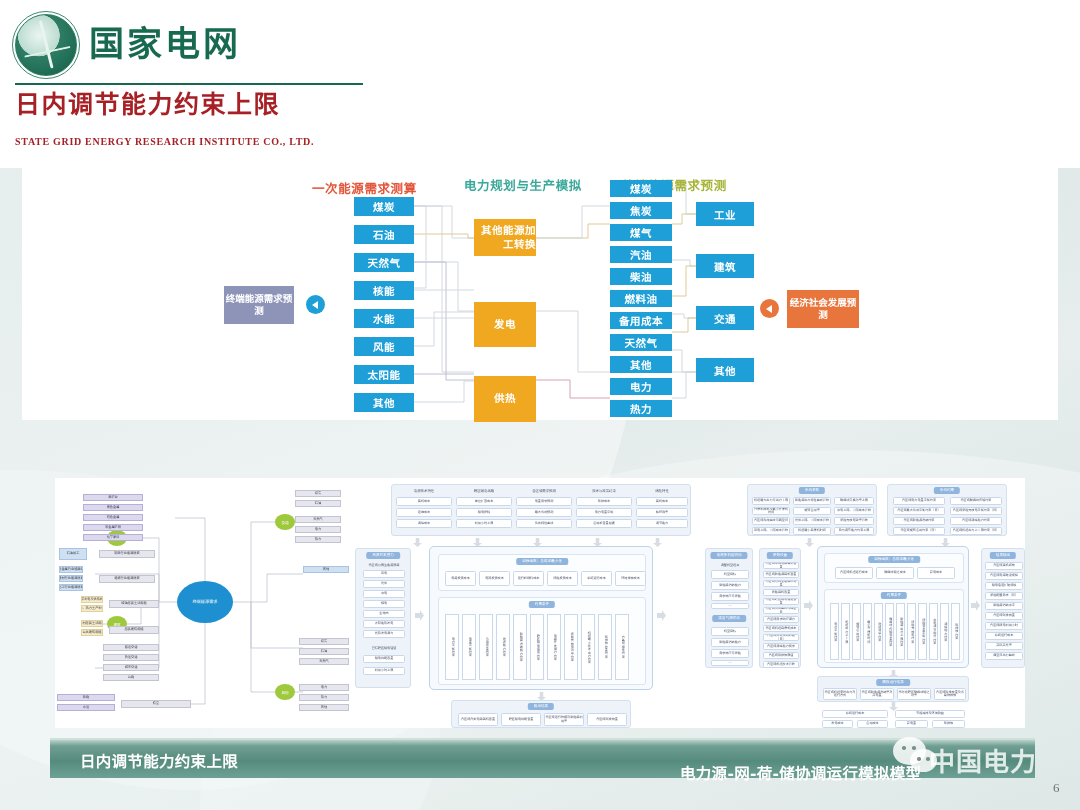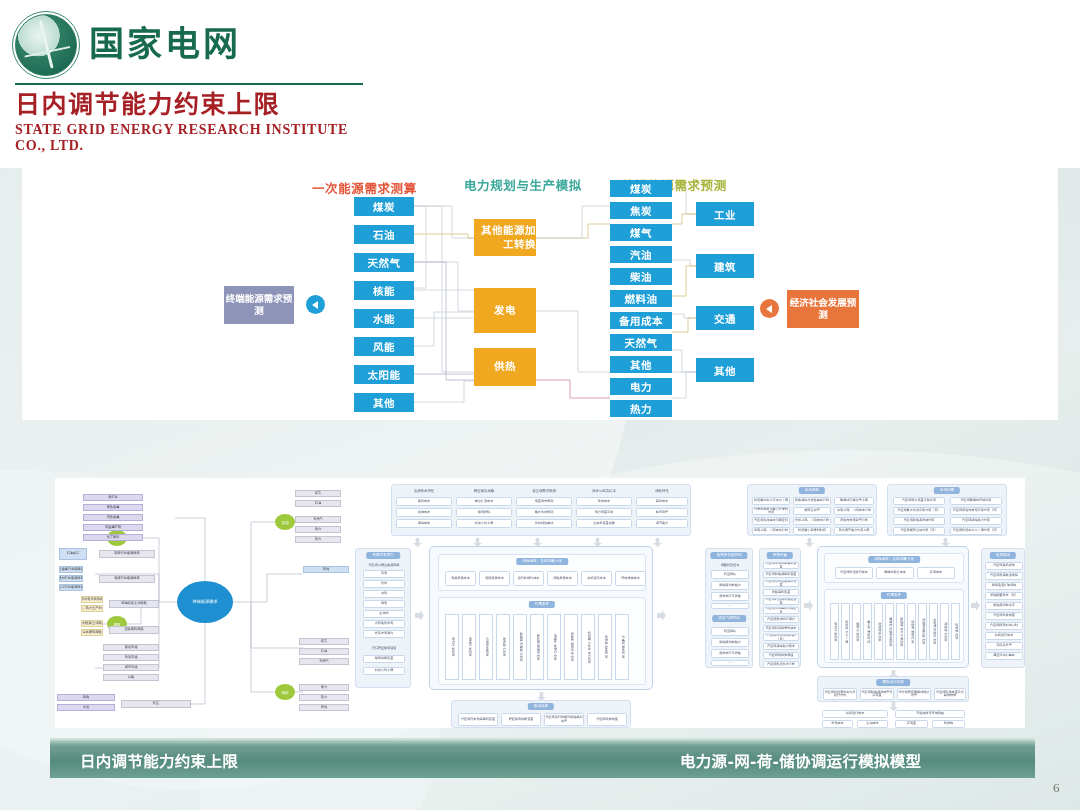--- a/index.html
+++ b/index.html
@@ -65,22 +65,22 @@
   #logo-rule {
     margin: 7px 0 6px 0; width: 348px; height: 2px; background: #17694f;
   }
   #inst-cn {
     font-family: "DejaVu Sans", "Liberation Sans", sans-serif;
     font-size: 25px; font-weight: 700; letter-spacing: 1.5px;
     color: #a62025; line-height: 1.15;
   }
   #inst-en {
     font-family: "Liberation Serif", "DejaVu Serif", serif;
-    font-size: 14px; font-weight: 700; letter-spacing: 0.7px;
-    color: #a62025; margin-top: 2px;
+    font-size: 10px; font-weight: 700; letter-spacing: 0.7px;
+    color: #a62025; margin-top: 16px;
   }
   #slide-title {
     position: absolute; left: 560px; top: 82px; width: 330px;
     text-align: center;
     font-family: "DejaVu Sans", "Liberation Sans", sans-serif;
     font-size: 30px; font-weight: 700; letter-spacing: 3px;
     color: #2b2f8f;
   }
 
   
@@ -133,22 +133,22 @@
   .orangebox {
     position: absolute; left: 452px;
     background: #f0a821; color: #ffffff;
     font-family: "DejaVu Sans", "Liberation Sans", sans-serif;
     font-size: 10.5px; font-weight: 700; letter-spacing: 0.5px;
     display: flex; align-items: center; justify-content: center;
     text-align: center; line-height: 1.25;
     width: 62px;
   }
   #ob-convert { top: 59px; height: 37px; text-align: right; }
-  #ob-power   { top: 128px; height: 45px; }
-  #ob-heat    { top: 188px; height: 38px; }
+  #ob-power   { top: 142px; height: 45px; }
+  #ob-heat    { top: 216px; height: 46px; }
 
   #leftside-box {
     position: absolute; left: 202px; top: 126px;
     width: 70px; height: 38px;
     background: #8e93b8; color: #ffffff;
     font-family: "DejaVu Sans", "Liberation Sans", sans-serif;
     font-size: 9.5px; font-weight: 700; line-height: 1.3;
     display: flex; align-items: center; justify-content: center;
     text-align: center;
   }
@@ -289,21 +289,21 @@
     z-index: 20;
   }
   .gb-label {
     position: absolute; top: 9px;
     font-family: "DejaVu Sans", "Liberation Sans", sans-serif;
     font-size: 15.5px; font-weight: 700; letter-spacing: 0.3px;
     color: #ffffff; white-space: nowrap;
   }
   #gb1 { left: 30px; }
   #gb2 { left: 305px; }
-  #gb3 { left: 630px; }
+  #gb3 { left: 630px; margin-top: 12px; }
 
   
   #watermark {
     position: absolute; left: 885px; top: 733px;
     width: 180px; height: 62px; z-index: 30;
     pointer-events: none;
   }
   #wm-bubble {
     position: absolute; left: 8px; top: 4px;
     width: 46px; height: 40px;
@@ -726,15 +726,26 @@
         <div class="arch-cell" style="left:115px;top:10px;width:33px;height:8px">碳排放</div>
       </div>
     </div>
   </div>
 
   <div id="green-banner">
     <span class="gb-label" id="gb1">日内调节能力约束上限</span>
     <span class="gb-label" id="gb3">电力源-网-荷-储协调运行模拟模型</span>
   </div>
 
+  <div id="watermark">
+    <div id="wm-bubble">
+      <span class="wm-b" id="wm-b1"></span>
+      <span class="wm-b" id="wm-b2"></span>
+      <span class="wm-dot" style="left:9px;top:9px"></span>
+      <span class="wm-dot" style="left:19px;top:9px"></span>
+      <span class="wm-dot" style="left:24px;top:20px"></span>
+      <span class="wm-dot" style="left:33px;top:20px"></span>
+    </div>
+    <div id="wm-text">中国电力</div>
+  </div>
 
   <div id="page-number">6</div>
 </div>
 
 </body></html>

